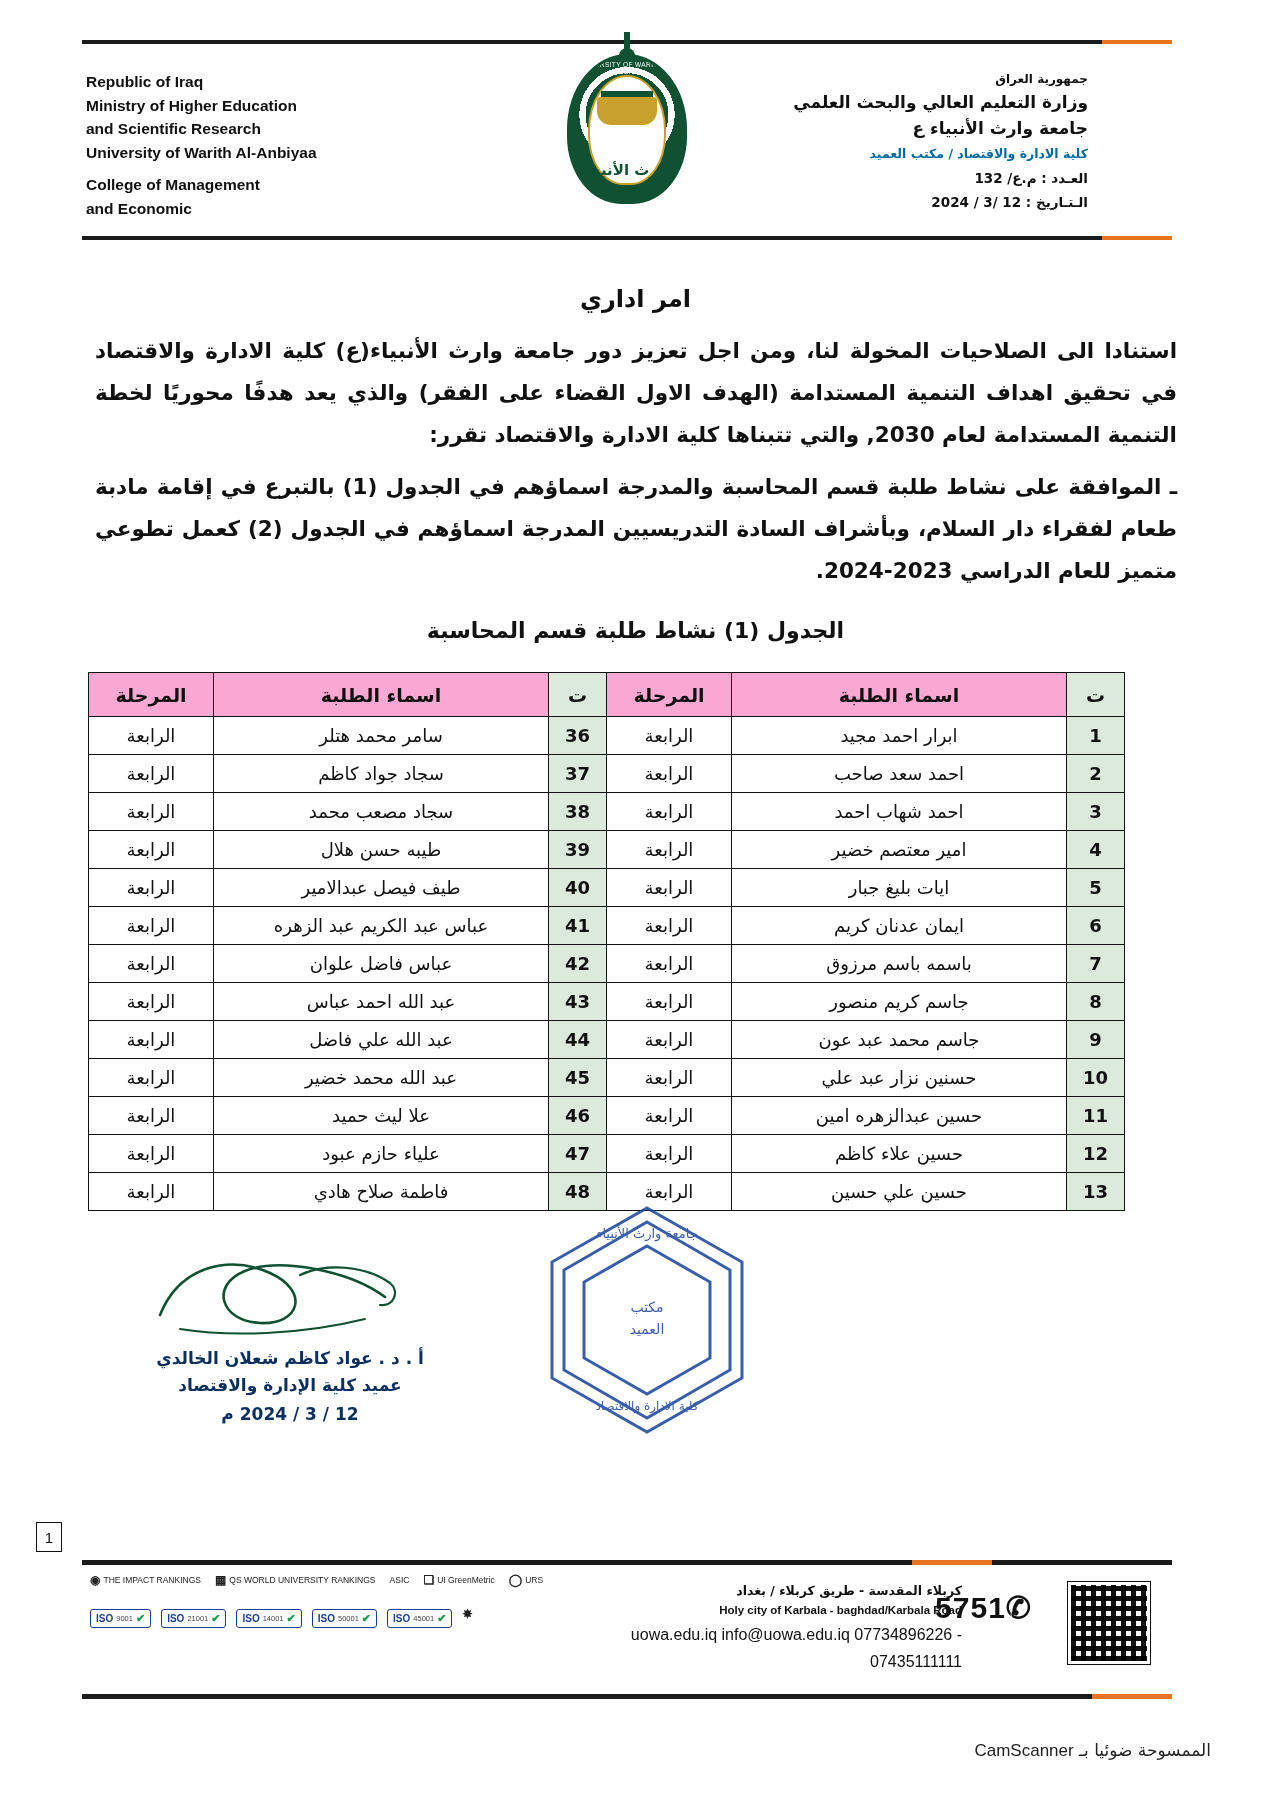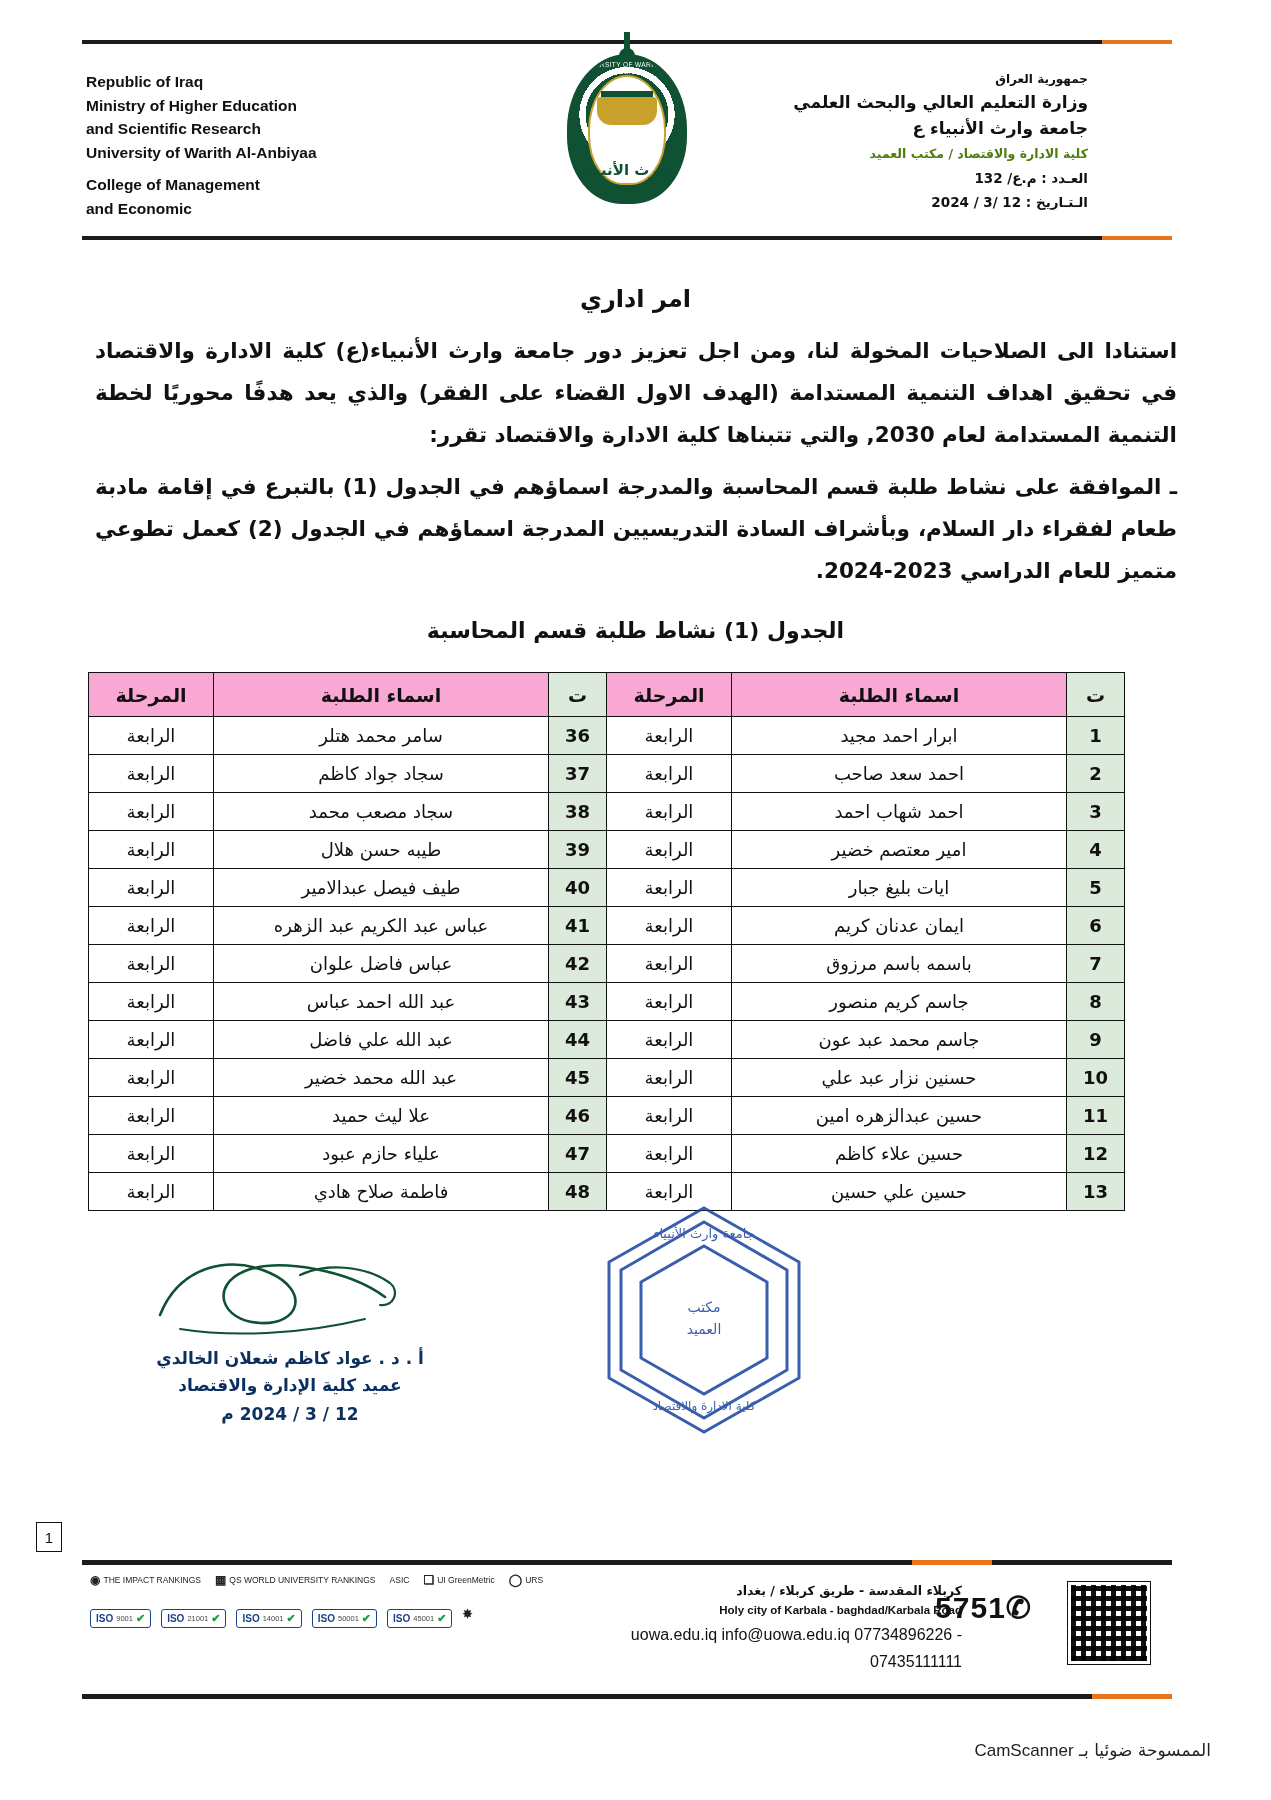--- a/index.html
+++ b/index.html
@@ -68,21 +68,21 @@
     top: 30px; right: 84px;
     width: 420px;
     text-align: right;
     direction: rtl;
     font-family: "DejaVu Sans", sans-serif;
     color: #111;
   }
   .hdr-right .l1 { font-size: 12px; font-weight: bold; line-height: 1.55; }
   .hdr-right .l2 { font-size: 17px; font-weight: bold; line-height: 1.55; }
   .hdr-right .l3 { font-size: 17px; font-weight: bold; line-height: 1.6; }
-  .hdr-right .l4 { font-size: 12.5px; font-weight: bold; line-height: 1.9; color:#4d7c0f;}
+  .hdr-right .l4 { font-size: 12.5px; font-weight: bold; line-height: 1.9; color:#0369a1;}
   .hdr-right .l5 { font-size: 13.5px; font-weight: bold; line-height: 1.8; letter-spacing: .5px;}
   .hdr-right .l6 { font-size: 13.5px; font-weight: bold; line-height: 1.8; letter-spacing: .5px;}
 
   
   .logo {
     position: absolute;
     top: -8px; left: 50%;
     margin-left: -62px;
     width: 124px; height: 190px;
   }
@@ -240,21 +240,21 @@
   }
   .sig-scribble svg { width: 100%; height: 100%; }
   .sig-date {
     margin-top: 2px;
     direction: rtl;
     color: #0b2f5e;
   }
 
   .stamp {
     position: absolute;
-    top: 1200px; left: 589px;
+    top: 1200px; left: 532px;
     width: 230px; height: 240px;
     opacity: .85;
   }
   .stamp svg { width: 100%; height: 100%; }
 
   .page-num {
     position: absolute;
     top: 1522px; left: 36px;
     width: 26px; height: 30px;
     border: 1.5px solid #111;

